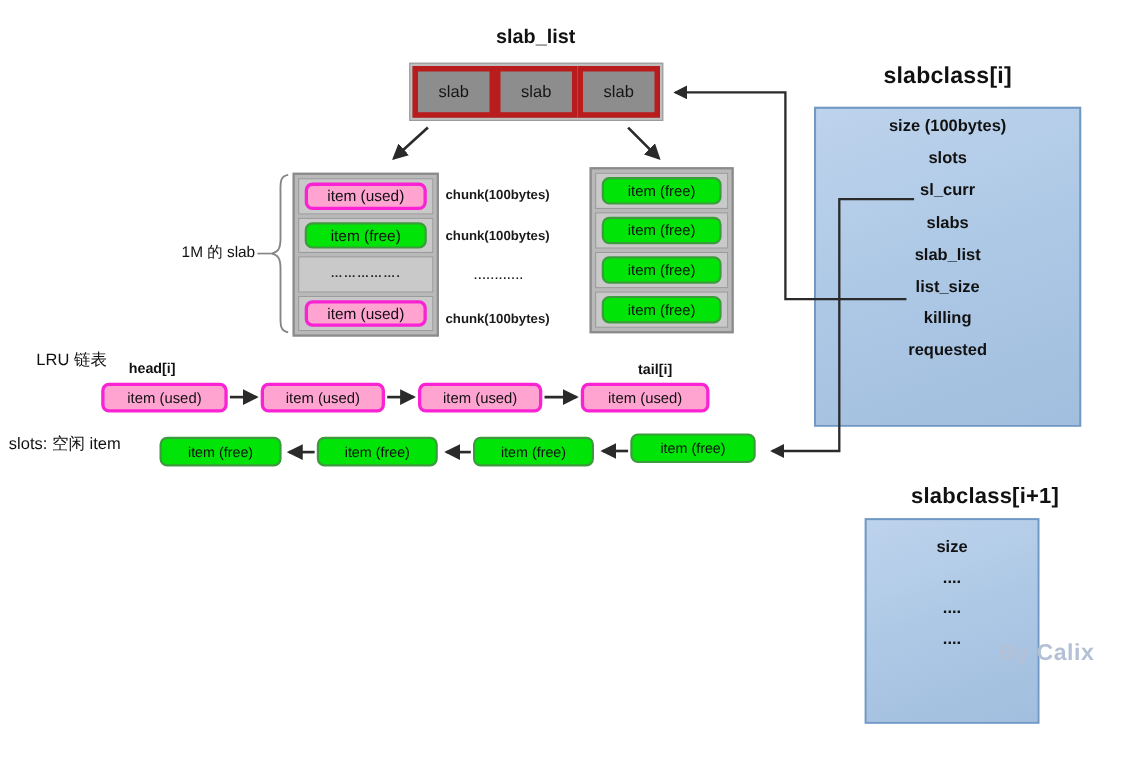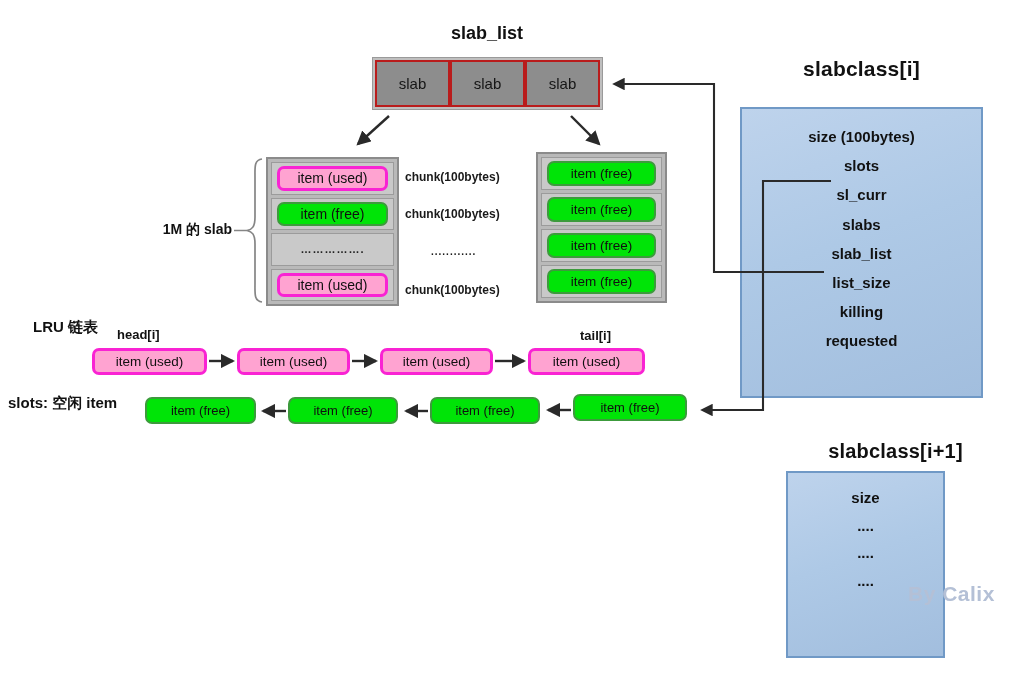--- a/index.html
+++ b/index.html
@@ -5,27 +5,27 @@
   html,body{margin:0;padding:0;background:#ffffff;}
   .stage{
     position:relative;width:1024px;height:700px;background:#ffffff;overflow:hidden;
     font-family:"Liberation Sans","DejaVu Sans",sans-serif;color:#111;
   }
   .abs{position:absolute;box-sizing:border-box;}
 
   
   .big-title{font-size:18px;font-weight:700;text-align:center;}
   .struct-title{font-size:21px;font-weight:600;text-align:center;letter-spacing:.2px;}
-  .side-label{font-size:15px;font-weight:700;}
+  .side-label{font-size:15px;font-weight:400;}
   .ptr-label{font-size:13px;font-weight:700;}
   .chunk-label{font-size:12px;font-weight:600;color:#1a1a1a;}
 
   
   .slablist-box{background:#bfbfbf;border:1px solid #9a9a9a;display:flex;padding:2px;gap:0;}
-  .slab-cell{flex:1;background:#8d8d8d;border:2px solid #b91c1c;display:flex;align-items:center;justify-content:center;
+  .slab-cell{flex:1;background:#8d8d8d;border:5px solid #b91c1c;display:flex;align-items:center;justify-content:center;
              font-size:15px;color:#151515;margin:0;}
 
   
   .gray-frame{background:#b9b9b9;border:2px solid #8b8b8b;display:flex;flex-direction:column;padding:3px;gap:3px;}
   .gray-row{flex:1;background:#c9c9c9;border:1px solid #9b9b9b;display:flex;align-items:center;justify-content:center;}
 
   
   .item{border-radius:7px;display:flex;align-items:center;justify-content:center;font-size:14px;color:#101010;box-sizing:border-box;}
   .item-used{background:var(--pink_fill);border:3px solid var(--pink_border);}
   .item-free{background:var(--green_fill);border:2px solid var(--green_border);}
@@ -34,21 +34,21 @@
 
   
   .chip{position:absolute;height:27px;border-radius:7px;display:flex;align-items:center;justify-content:center;
         font-size:13.5px;color:#101010;box-sizing:border-box;}
   .chip-used{background:var(--pink_fill);border:3px solid var(--pink_border);}
   .chip-free{background:var(--green_fill);border:2.5px solid var(--green_border);}
 
   
   .blue-box{background:linear-gradient(160deg,#bed3ec 0%,var(--blue_fill) 45%,#a2bede 100%);
             border:2px solid var(--blue_border);}
-  .field-list{padding-top:13px;margin-top:10px;}
+  .field-list{padding-top:1px;}
   .field-list .field{line-height:29.2px;font-size:15px;font-weight:600;text-align:center;}
   .field-list-sm{padding-top:11px;}
   .field-list-sm .field{line-height:27.6px;font-size:15px;font-weight:600;text-align:center;}
 
   .watermark{font-size:21px;font-weight:700;color:var(--watermark);letter-spacing:.5px;}
 
   svg.overlay{position:absolute;left:0;top:0;pointer-events:none;}
 </style>
 </head>
 <body>

